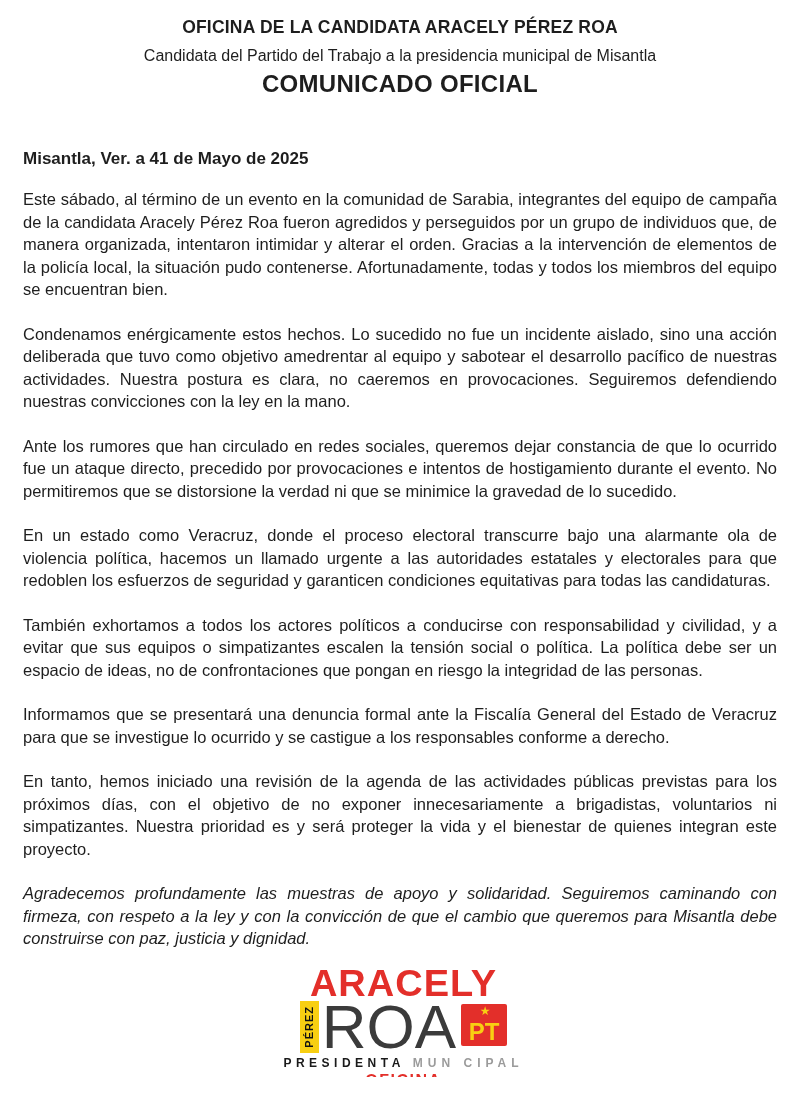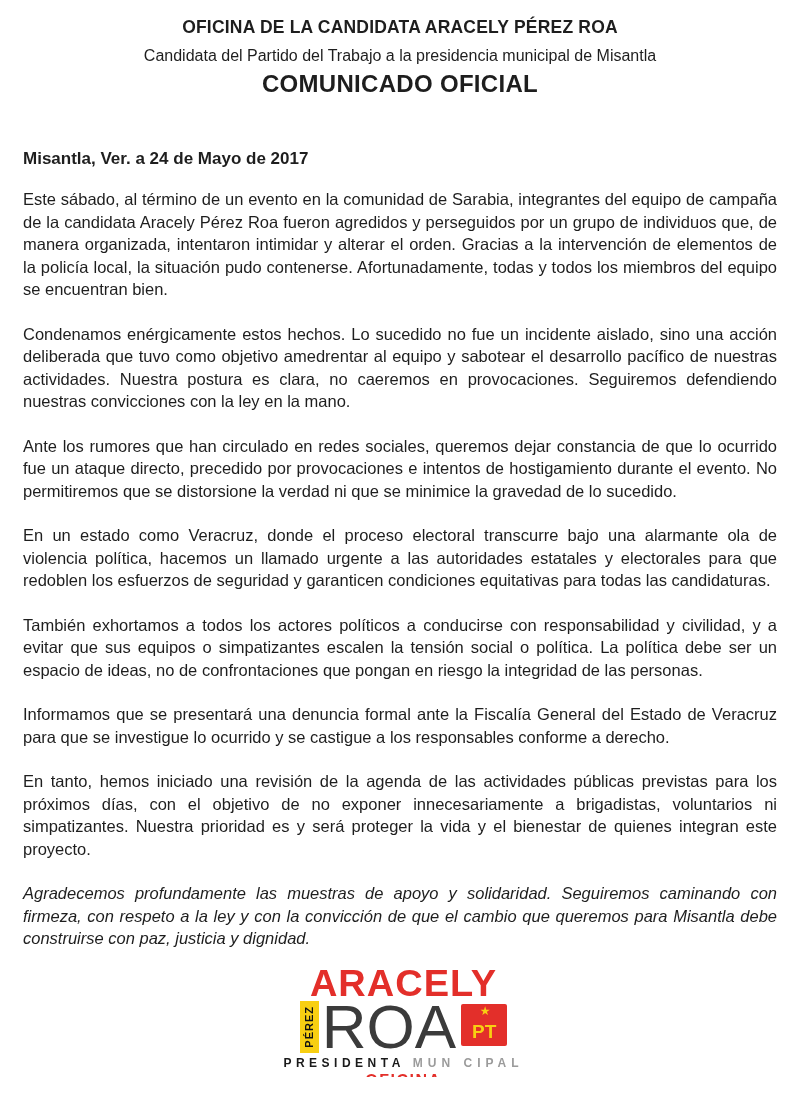--- a/index.html
+++ b/index.html
@@ -121,21 +121,21 @@
     color: var(--yellow);
     font-size: 12px;
     line-height: 14px;
   }
   .pt-label {
     position: absolute;
     bottom: 1px;
     left: 50%;
     transform: translateX(-50%);
     color: var(--yellow);
-    font-size: 19px;
+    font-size: 24px;
     font-weight: bold;
     line-height: 26px;
     letter-spacing: 0px;
   }
   .role-line {
     margin-top: 3px;
     display: flex;
     align-items: baseline;
     gap: 8px;
     white-space: nowrap;
@@ -164,21 +164,21 @@
 <body>
 
 <div class="page">
 
   <header class="doc-header">
     <div class="office-line">OFICINA DE LA CANDIDATA ARACELY PÉREZ ROA</div>
     <div class="subtitle-line">Candidata del Partido del Trabajo a la presidencia municipal de Misantla</div>
     <div class="doc-title">COMUNICADO OFICIAL</div>
   </header>
 
-  <div class="dateline">Misantla, Ver. a 24 de Mayo de 2017</div>
+  <div class="dateline">Misantla, Ver. a 41 de Mayo de 2025</div>
 
   <div class="doc-body">
     <p>Este sábado, al término de un evento en la comunidad de Sarabia, integrantes del equipo de campaña de la candidata Aracely Pérez Roa fueron agredidos y perseguidos por un grupo de individuos que, de manera organizada, intentaron intimidar y alterar el orden. Gracias a la intervención de elementos de la policía local, la situación pudo contenerse. Afortunadamente, todas y todos los miembros del equipo se encuentran bien.</p>
     <p>Condenamos enérgicamente estos hechos. Lo sucedido no fue un incidente aislado, sino una acción deliberada que tuvo como objetivo amedrentar al equipo y sabotear el desarrollo pacífico de nuestras actividades. Nuestra postura es clara, no caeremos en provocaciones. Seguiremos defendiendo nuestras convicciones con la ley en la mano.</p>
     <p>Ante los rumores que han circulado en redes sociales, queremos dejar constancia de que lo ocurrido fue un ataque directo, precedido por provocaciones e intentos de hostigamiento durante el evento. No permitiremos que se distorsione la verdad ni que se minimice la gravedad de lo sucedido.</p>
     <p>En un estado como Veracruz, donde el proceso electoral transcurre bajo una alarmante ola de violencia política, hacemos un llamado urgente a las autoridades estatales y electorales para que redoblen los esfuerzos de seguridad y garanticen condiciones equitativas para todas las candidaturas.</p>
     <p>También exhortamos a todos los actores políticos a conducirse con responsabilidad y civilidad, y a evitar que sus equipos o simpatizantes escalen la tensión social o política. La política debe ser un espacio de ideas, no de confrontaciones que pongan en riesgo la integridad de las personas.</p>
     <p>Informamos que se presentará una denuncia formal ante la Fiscalía General del Estado de Veracruz para que se investigue lo ocurrido y se castigue a los responsables conforme a derecho.</p>
     <p>En tanto, hemos iniciado una revisión de la agenda de las actividades públicas previstas para los próximos días, con el objetivo de no exponer innecesariamente a brigadistas, voluntarios ni simpatizantes. Nuestra prioridad es y será proteger la vida y el bienestar de quienes integran este proyecto.</p>
     <p>Agradecemos profundamente las muestras de apoyo y solidaridad. Seguiremos caminando con firmeza, con respeto a la ley y con la convicción de que el cambio que queremos para Misantla debe construirse con paz, justicia y dignidad.</p>

